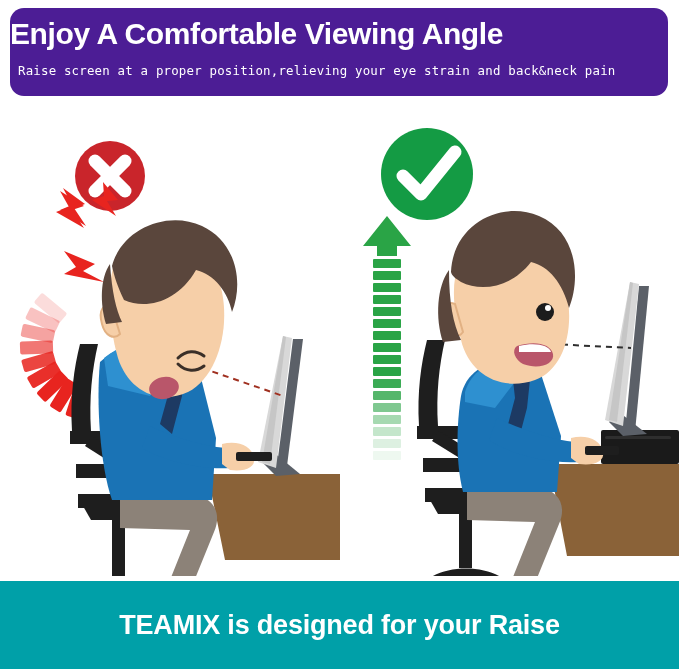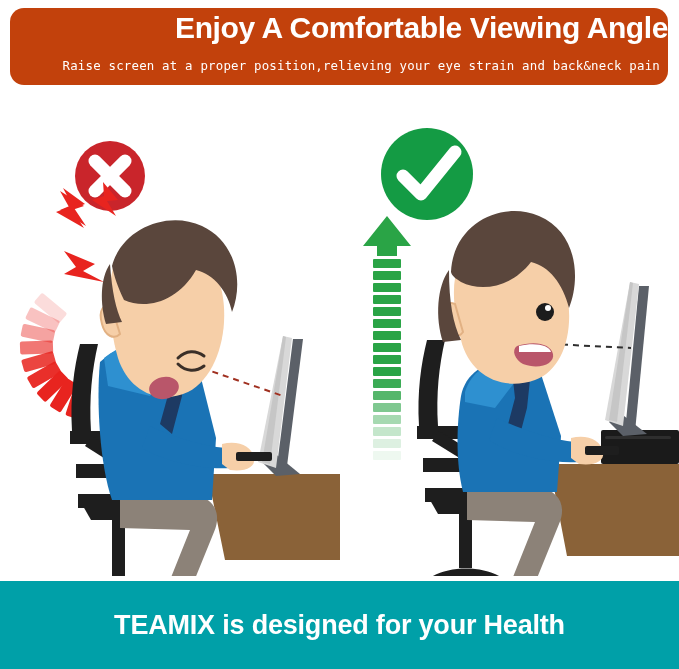--- a/index.html
+++ b/index.html
@@ -20,27 +20,27 @@
     height: 669px;
     background: #ffffff;
   }
 
   
   .header-banner {
     position: absolute;
     left: 10px;
     top: 8px;
     width: 658px;
-    height: 77px;
-    background: #c2410c;
+    height: 88px;
+    background: #4c1d95;
     border-radius: 14px;
     box-sizing: border-box;
     display: flex;
     flex-direction: column;
-    align-items: flex-end;
+    align-items: flex-start;
     justify-content: center;
   }
   .header-title {
     color: #ffffff;
     font-family: "Liberation Sans", sans-serif;
     font-weight: bold;
     font-size: 30px;
     letter-spacing: -0.4px;
     line-height: 1.05;
     text-align: center;
@@ -337,16 +337,16 @@
           <path d="M178 250 C196 244 212 248 214 258 C216 268 200 274 184 268 C176 264 172 254 178 250 Z" fill="#b9566a"></path>
           <path d="M180 250 C196 246 210 249 212 256 L180 256 Z" fill="#ffffff"></path>
         </g>
 
       </svg>
     </div>
 
   </div>
 
   <div class="footer-banner">
-    <div class="footer-text">TEAMIX is designed for your Health</div>
+    <div class="footer-text">TEAMIX is designed for your Raise</div>
   </div>
 
 </div>
 
 </body></html>

